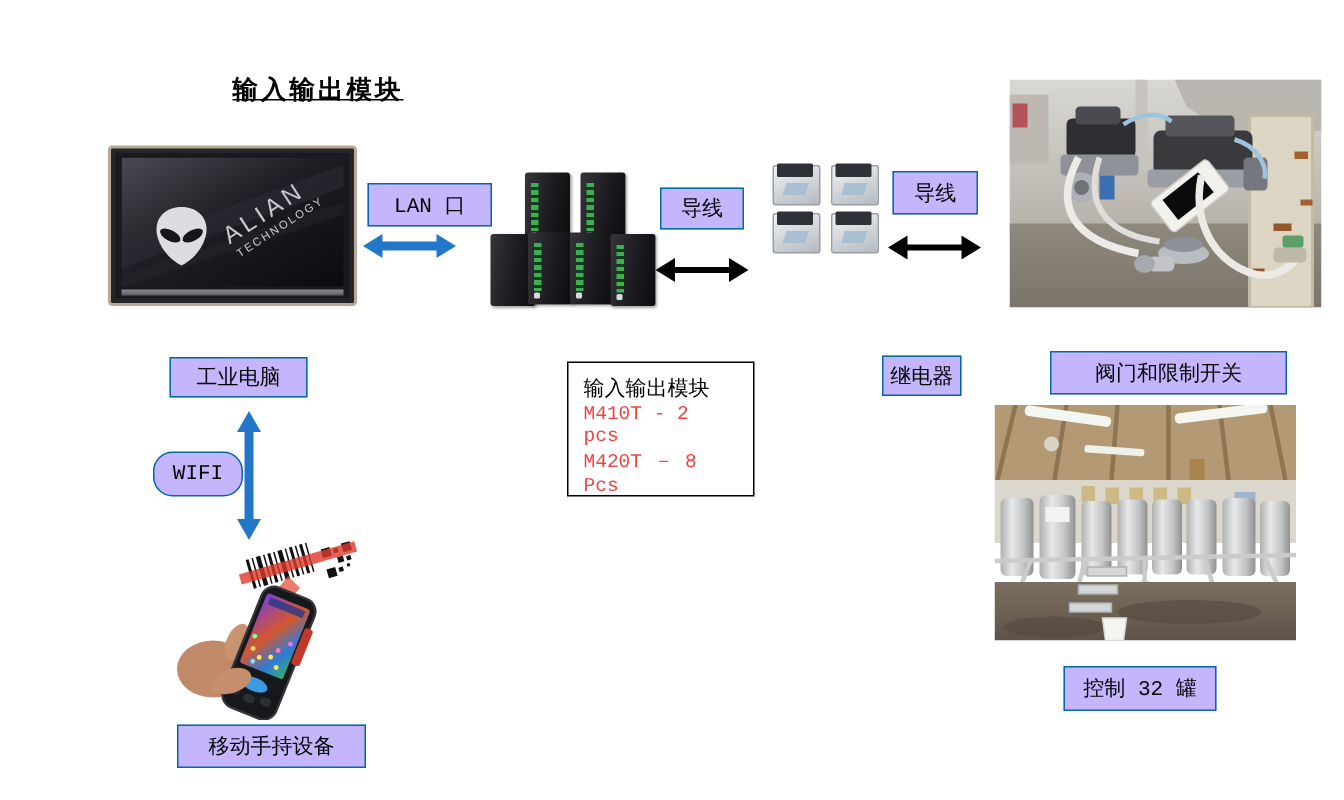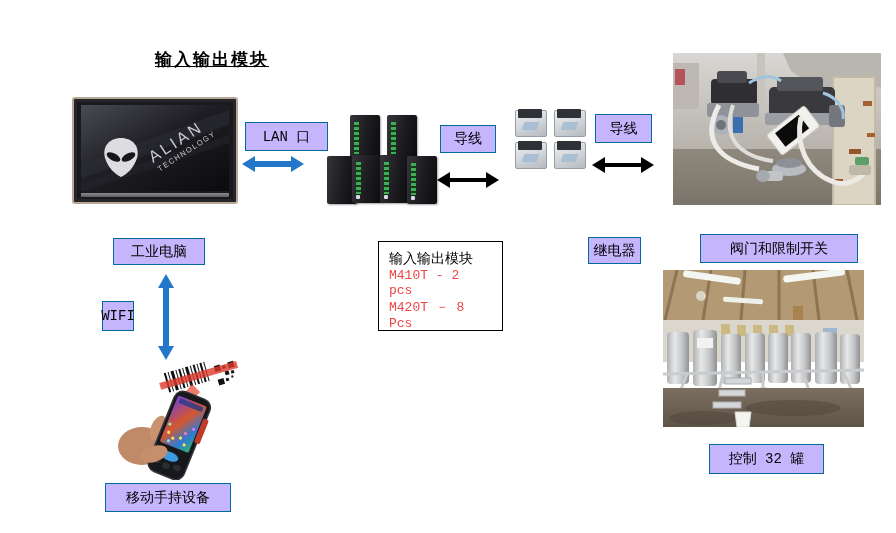--- a/index.html
+++ b/index.html
@@ -226,21 +226,21 @@
   <div class="labelbox" style="left:588px; top:237px; width:53px; height:27px;">继电器</div>
 
   <div class="labelbox" style="left:700px; top:234px; width:158px; height:29px;">阀门和限制开关</div>
 
   <svg class="arrow-svg" style="left:156px; top:274px;" width="20" height="86" viewBox="0 0 20 86">
     <line x1="10" y1="11" x2="10" y2="75" stroke="#2277C9" stroke-width="6"></line>
     <polygon points="10,0 2,14 18,14" fill="#2277C9"></polygon>
     <polygon points="10,86 2,72 18,72" fill="#2277C9"></polygon>
   </svg>
 
-  <div class="labelbox" style="left:102px; top:301px; width:32px; height:30px;">WIFI</div>
+  <div class="labelbox" style="left:102px; top:301px; width:60px; height:30px;border-radius:13px;">WIFI</div>
 
   <svg class="photo-svg" style="left:116px; top:358px;" width="128" height="122" viewBox="0 0 128 122">
     <defs>
       <linearGradient id="pdascr" x1="0" y1="0" x2="1" y2="1">
         <stop offset="0" stop-color="#7b3fd1"></stop>
         <stop offset="0.45" stop-color="#d5572e"></stop>
         <stop offset="0.75" stop-color="#2e7bd5"></stop>
         <stop offset="1" stop-color="#35b06a"></stop>
       </linearGradient>
     </defs>
@@ -301,21 +301,21 @@
       <rect x="50" y="42" width="25" height="5" rx="1" fill="#263a8a" opacity="0.8"></rect>
       <ellipse cx="62" cy="100" rx="9" ry="4.5" fill="#3b9ae1"></ellipse>
       <ellipse cx="51" cy="108" rx="4" ry="3" fill="#2c2e34"></ellipse>
       <ellipse cx="62" cy="110" rx="4" ry="3" fill="#2c2e34"></ellipse>
       <ellipse cx="73" cy="108" rx="4" ry="3" fill="#2c2e34"></ellipse>
     </g>
 
     <ellipse cx="38" cy="96" rx="14" ry="8" transform="rotate(-18 38 96)" fill="#c58e6c"></ellipse>
   </svg>
 
-  <div class="labelbox" style="left:105px; top:483px; width:126px; height:29px;">移动手持设备</div>
+  <div class="labelbox" style="left:118px; top:483px; width:126px; height:29px;">移动手持设备</div>
 
   <svg class="photo-svg" style="left:663px; top:270px;" width="201" height="157" viewBox="0 0 201 157">
     <defs>
       <linearGradient id="tank" x1="0" y1="0" x2="1" y2="0">
         <stop offset="0" stop-color="#aeb0b2"></stop>
           <stop offset="0.35" stop-color="#e7e8e9"></stop>
         <stop offset="0.7" stop-color="#c2c4c6"></stop>
           <stop offset="1" stop-color="#8f9193"></stop>
       </linearGradient>
       <linearGradient id="tfloor" x1="0" y1="0" x2="0" y2="1">
@@ -378,15 +378,15 @@
 
     <g fill="#d4d6d8" stroke="#aeb0b2">
       <rect x="62" y="108" width="26" height="6"></rect>
       <rect x="56" y="120" width="26" height="6"></rect>
       <rect x="50" y="132" width="28" height="6"></rect>
     </g>
 
     <path d="M72,142 L88,142 L86,157 L74,157 Z" fill="#f4f5f2" stroke="#d8d9d4"></path>
   </svg>
 
-  <div class="labelbox" style="left:709px; top:444px; width:115px; height:30px;">控制 32 罐</div>
+  <div class="labelbox" style="left:709px; top:444px; width:102px; height:30px;">控制 32 罐</div>
 
 </div>
 
 </body></html>

